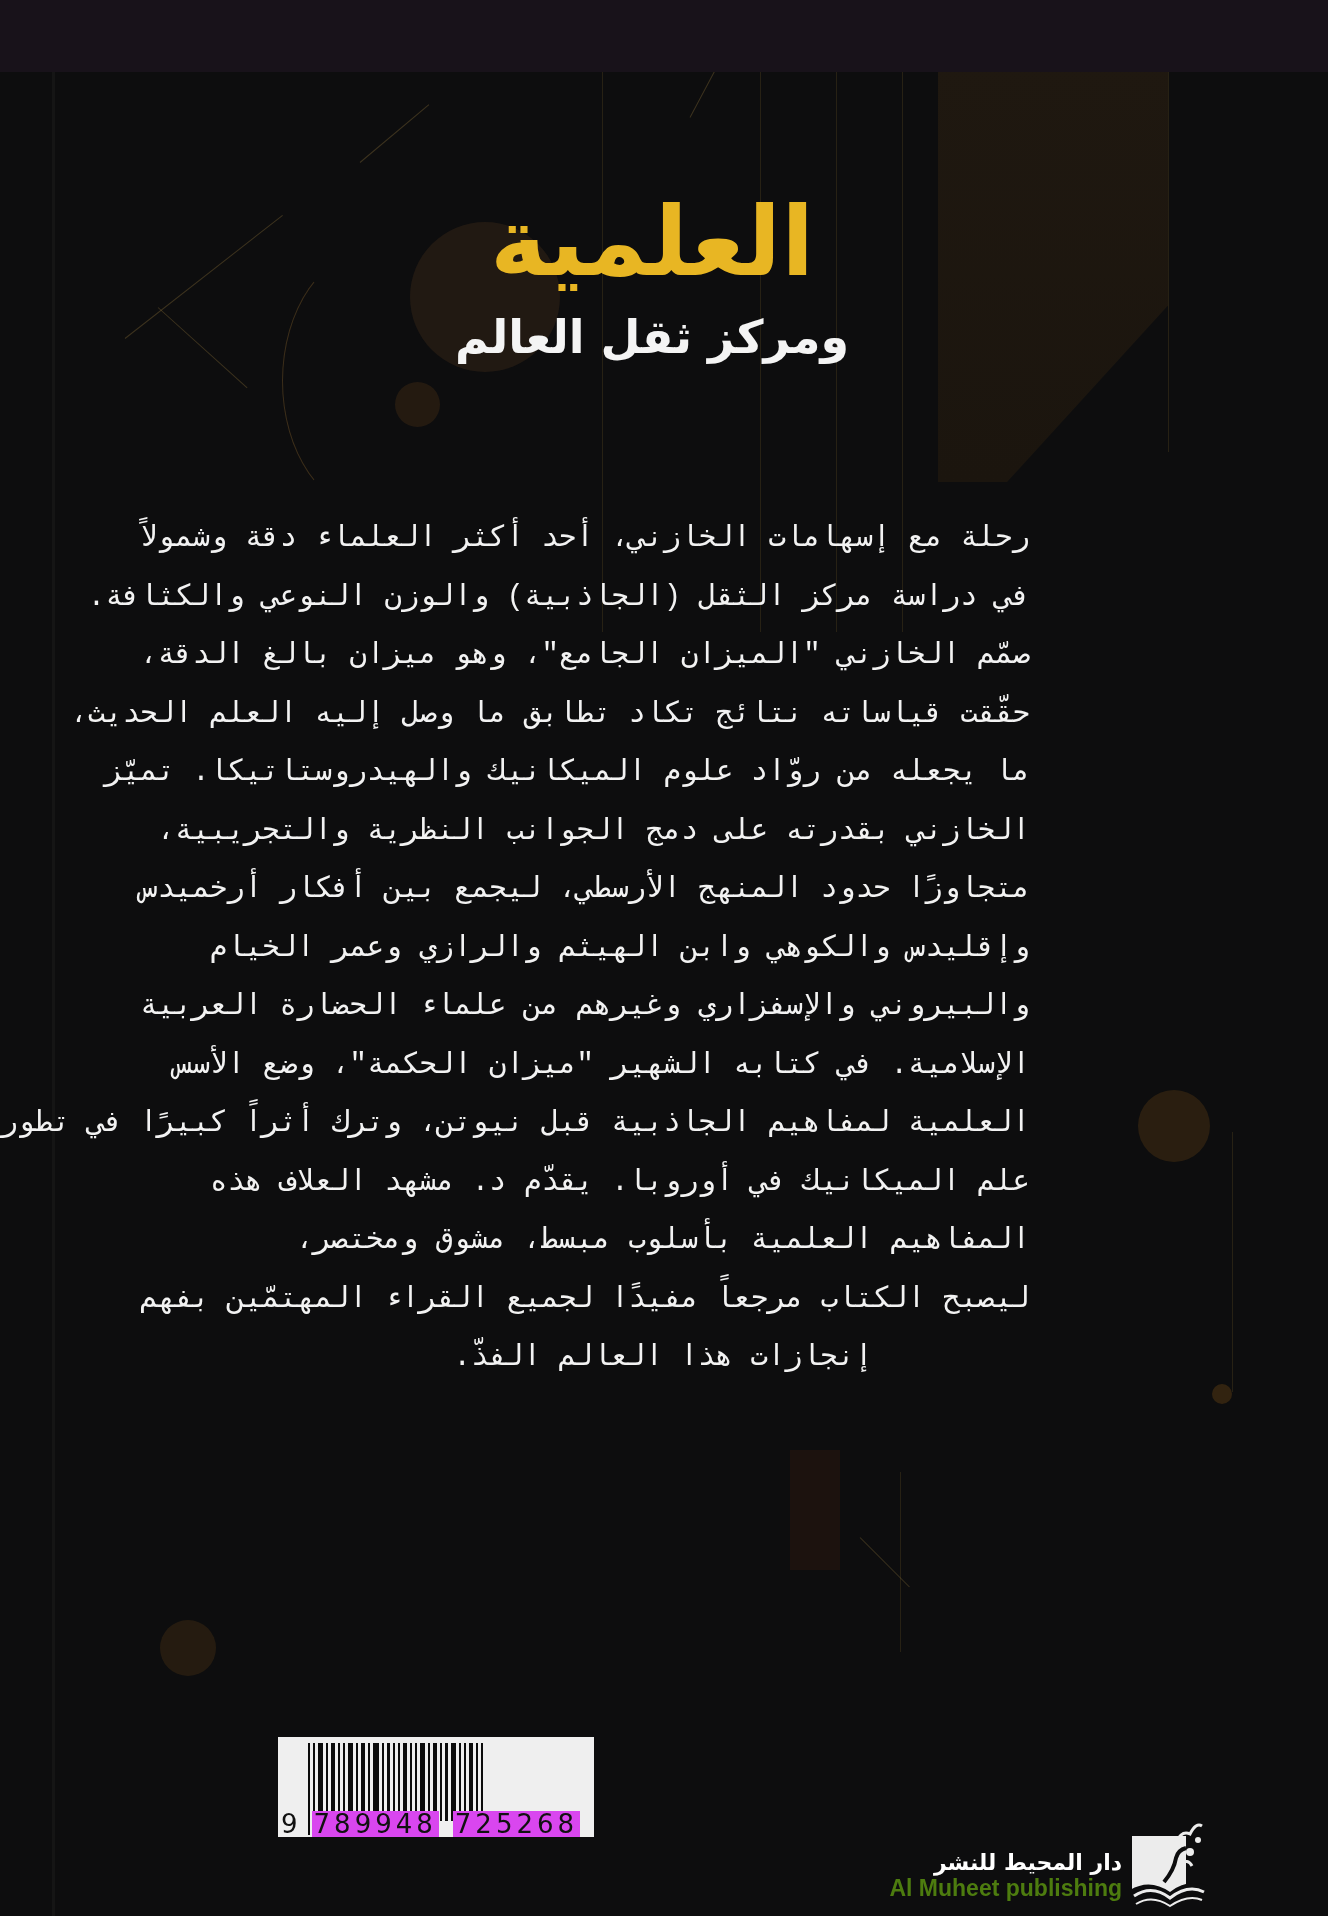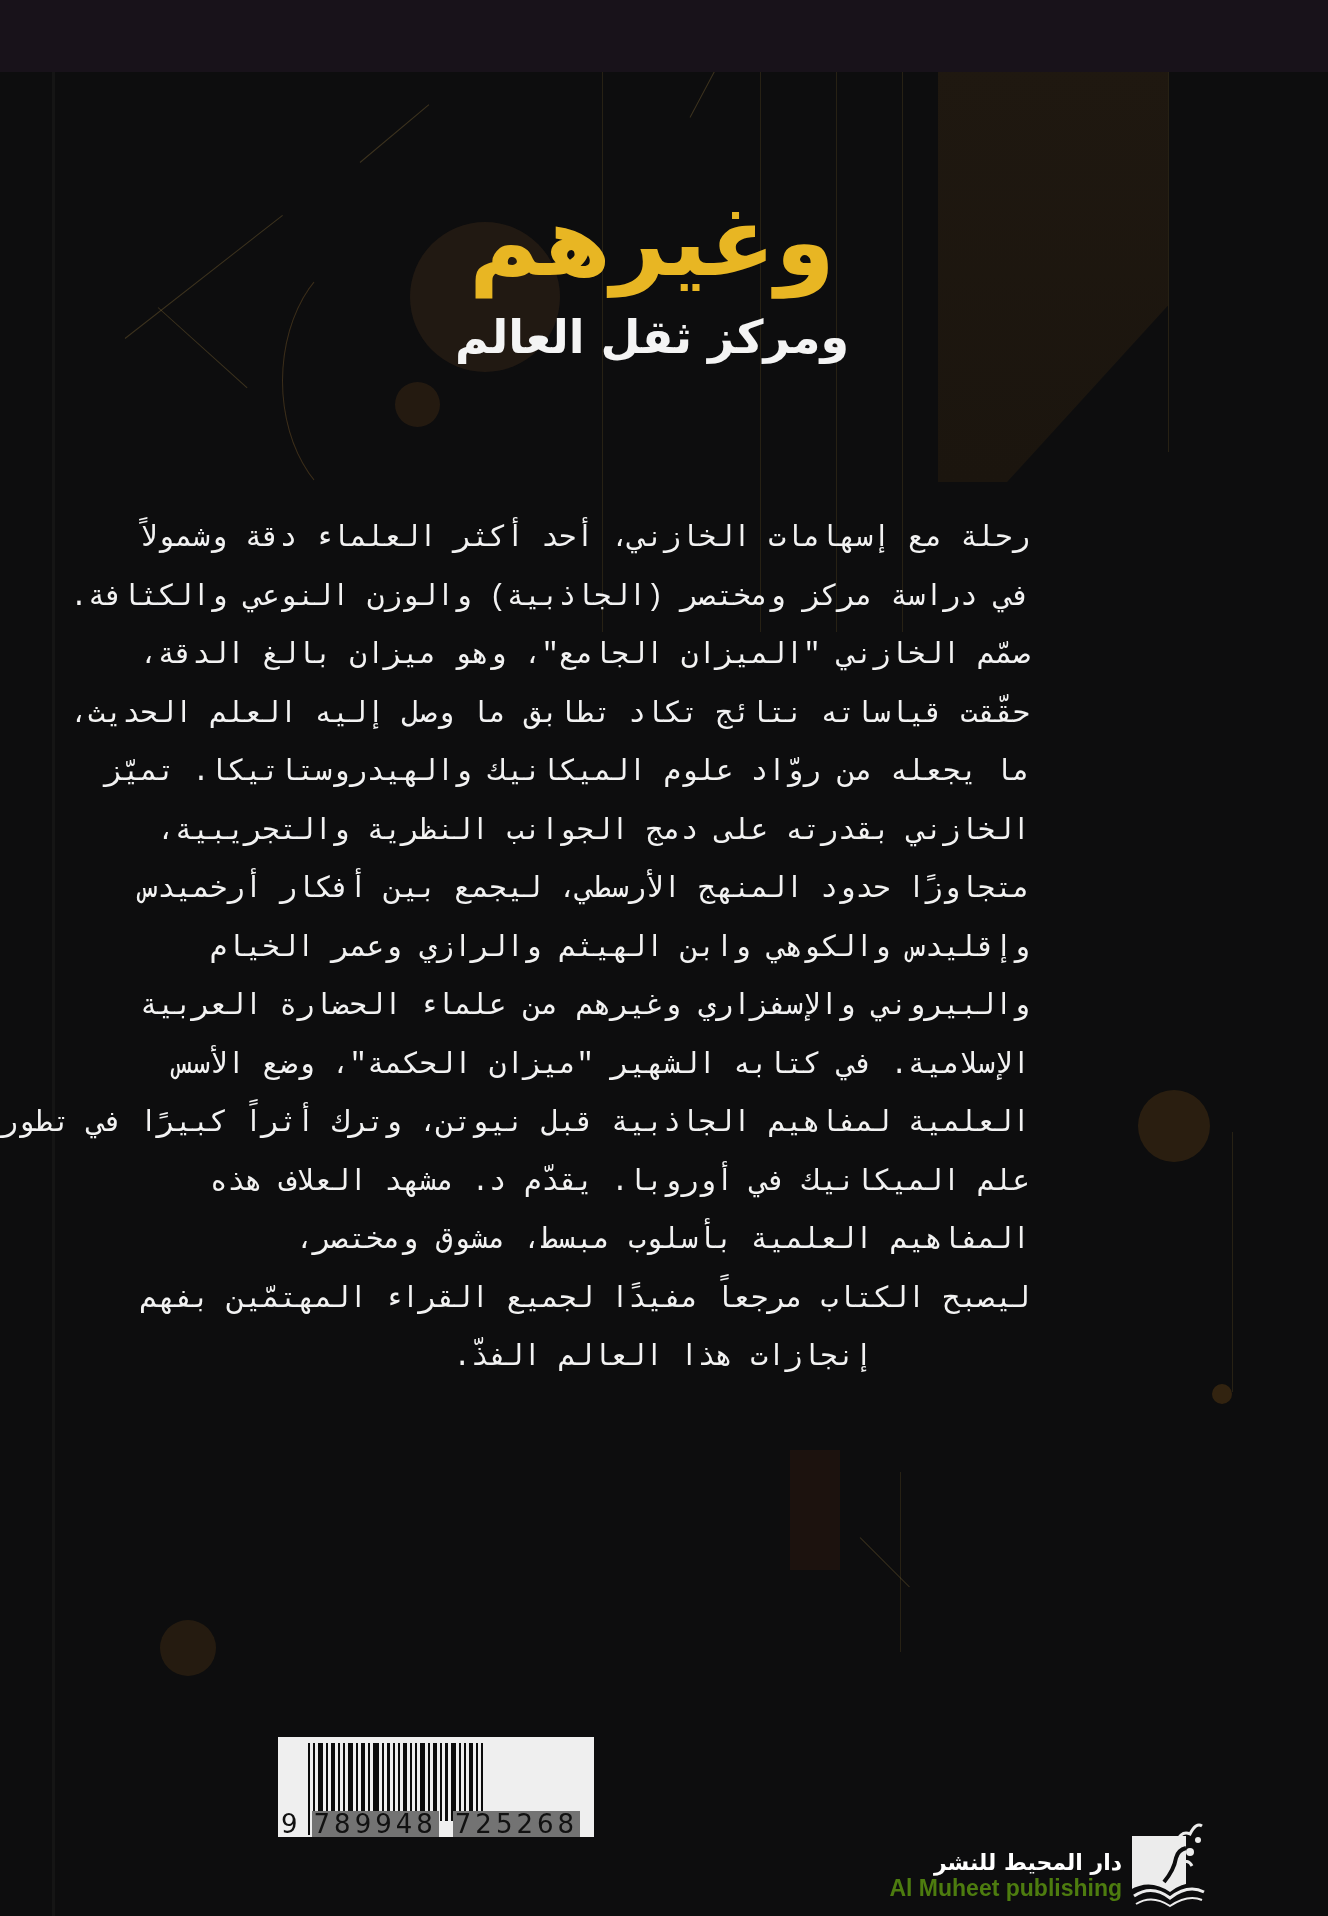--- a/index.html
+++ b/index.html
@@ -157,21 +157,21 @@
       left: 3px; right: 18px; bottom: 0px;
       font-family: "DejaVu Sans", sans-serif;
       font-size: 26px;
       line-height: 26px;
       color: #111;
       letter-spacing: 4px;
       display: flex;
       background: transparent;
     }
     .digit-lead { width: 38px; }
-    .digit-group { background: #737373; padding: 0 2px; }
+    .digit-group { background: #d946ef; padding: 0 2px; }
 
     
     .publisher {
       position: absolute;
       left: 912px;
       top: 1740px;
       width: 310px;
       height: 110px;
     }
     .pub-text {
@@ -229,27 +229,27 @@
     <div class="deco circle circle-bottom-left"></div>
     <div class="deco lower-shape"></div>
     <div class="deco diag" style="left:125px; top:266px; width:200px; transform:rotate(-38deg);"></div>
     <div class="deco diag" style="left:360px; top:90px; width:90px; transform:rotate(-40deg);"></div>
     <div class="deco diag" style="left:690px; top:45px; width:110px; transform:rotate(-62deg);"></div>
     <div class="deco diag" style="left:158px; top:235px; width:120px; transform:rotate(42deg);"></div>
     <div class="deco arc" style="left:282px; top:178px; width:180px; height:260px;"></div>
     <div class="deco diag" style="left:860px; top:1465px; width:70px; transform:rotate(45deg);"></div>
 
     <div class="title-block">
-      <h1 class="main-title">وغيرهم</h1>
+      <h1 class="main-title">العلمية</h1>
       <span class="sub-title">ومركز ثقل العالم</span>
     </div>
 
     <div class="blurb">
       <span class="blurb-line">رحلة مع إسهامات الخازني، أحد أكثر العلماء دقة وشمولاً</span>
-      <span class="blurb-line">في دراسة مركز ومختصر (الجاذبية) والوزن النوعي والكثافة.</span>
+      <span class="blurb-line">في دراسة مركز الثقل (الجاذبية) والوزن النوعي والكثافة.</span>
       <span class="blurb-line">صمّم الخازني "الميزان الجامع"، وهو ميزان بالغ الدقة،</span>
       <span class="blurb-line">حقّقت قياساته نتائج تكاد تطابق ما وصل إليه العلم الحديث،</span>
       <span class="blurb-line">ما يجعله من روّاد علوم الميكانيك والهيدروستاتيكا. تميّز</span>
       <span class="blurb-line">الخازني بقدرته على دمج الجوانب النظرية والتجريبية،</span>
       <span class="blurb-line">متجاوزًا حدود المنهج الأرسطي، ليجمع بين أفكار أرخميدس</span>
       <span class="blurb-line">وإقليدس والكوهي وابن الهيثم والرازي وعمر الخيام</span>
       <span class="blurb-line">والبيروني والإسفزاري وغيرهم من علماء الحضارة العربية</span>
       <span class="blurb-line">الإسلامية. في كتابه الشهير "ميزان الحكمة"، وضع الأسس</span>
       <span class="blurb-line">العلمية لمفاهيم الجاذبية قبل نيوتن، وترك أثراً كبيرًا في تطور</span>
       <span class="blurb-line">علم الميكانيك في أوروبا. يقدّم د. مشهد العلاف هذه</span>

